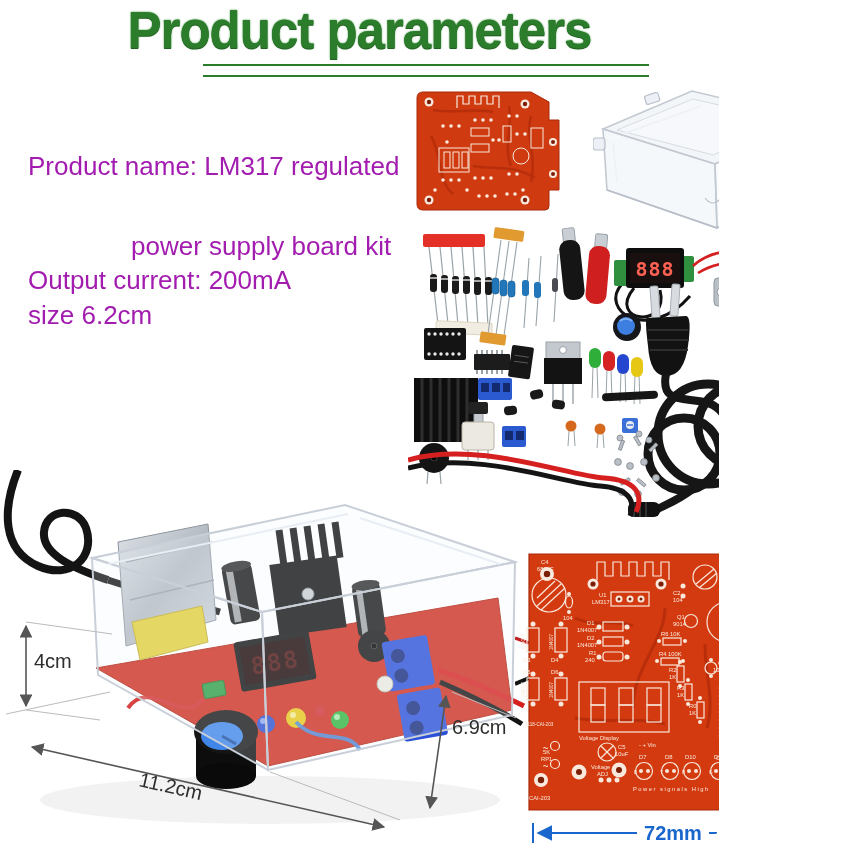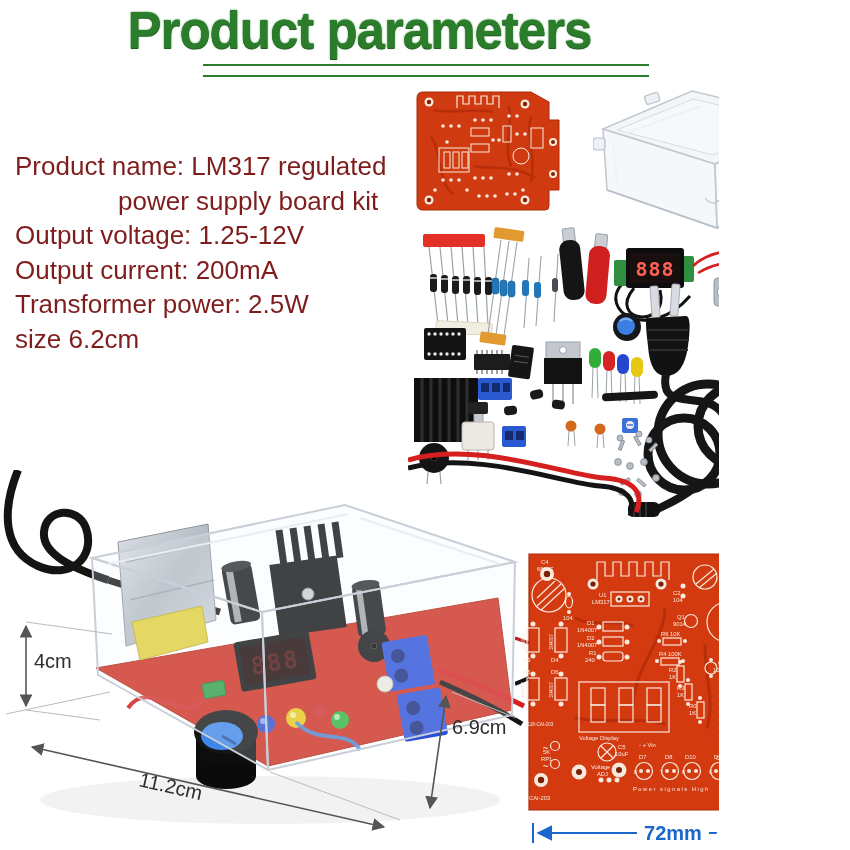--- a/index.html
+++ b/index.html
@@ -3,46 +3,44 @@
 <meta charset="utf-8">
 <style>
   html,body{margin:0;padding:0;background:#fff;}
   .canvas{position:relative;width:719px;height:850px;background:#ffffff;overflow:hidden;
           font-family:"Liberation Sans",sans-serif;border-radius:28px;}
   .abs{position:absolute;}
   .title{position:absolute;top:1px;left:0;width:100%;text-align:center;
          font-size:51px;font-weight:bold;letter-spacing:-1px;color:#2c7d2b;
          text-shadow:0 1px 0 #226022, 0 0 2px #3c8f3c;}
   .rule{position:absolute;left:203px;width:446px;background:#2c7d2b;}
-  .specs{position:absolute;left:15px;top:149px;width:402px;font-size:26px;
-         line-height:34.6px;color:#7f1d1d;}
-  .specs .indent{padding-left:103px;}
+  .specs{position:absolute;left:28px;top:149px;width:402px;font-size:26px;
+         line-height:34.6px;color:#a21caf;}
+  .specs .indent{padding-left:103px;margin-top:45px;}
   svg text{font-family:"Liberation Sans",sans-serif;}
   .sk{font-size:5.8px;fill:#f8e9dc;}
   .sk45{font-size:4.6px;fill:#f8e9dc;}
   .skp{font-size:9px;fill:#f8e9dc;font-weight:bold;}
   .bdim{font-size:20px;font-weight:bold;fill:#1966cc;}
   .gdim{font-size:20px;fill:#2e2e2e;}
   .seg{font-family:"DejaVu Sans Mono","Liberation Mono",monospace;font-weight:bold;}
 </style>
 </head>
 <body>
 
 <div class="canvas">
 
   <div class="title">Product parameters</div>
   <div class="rule" style="top:64px;height:2px;"></div>
   <div class="rule" style="top:75px;height:2px;"></div>
 
   <div class="specs">
     <div>Product name: LM317 regulated</div>
     <div class="indent">power supply board kit</div>
-    <div>Output voltage: 1.25-12V</div>
     <div>Output current: 200mA</div>
-    <div>Transformer power: 2.5W</div>
     <div>size 6.2cm</div>
   </div>
 
   <svg class="abs" style="left:413px;top:86px;" width="155" height="135" viewBox="0 0 155 135">
     <path d="M10,6 H118 L136,16 V34 H146 V104 H136 V120 Q136,124 132,124 H10 Q4,124 4,118 V12 Q4,6 10,6 Z" fill="#d03a10" stroke="#a82a08" stroke-width="1"></path>
     <g stroke="#b52d0a" stroke-width="2.6" fill="none" opacity="0.85">
       <path d="M20,24 C40,28 60,22 80,26"></path>
       <path d="M96,20 C100,40 90,60 98,80"></path>
       <path d="M18,50 C30,70 24,95 40,108"></path>
       <path d="M60,80 C80,84 100,78 122,92"></path>

